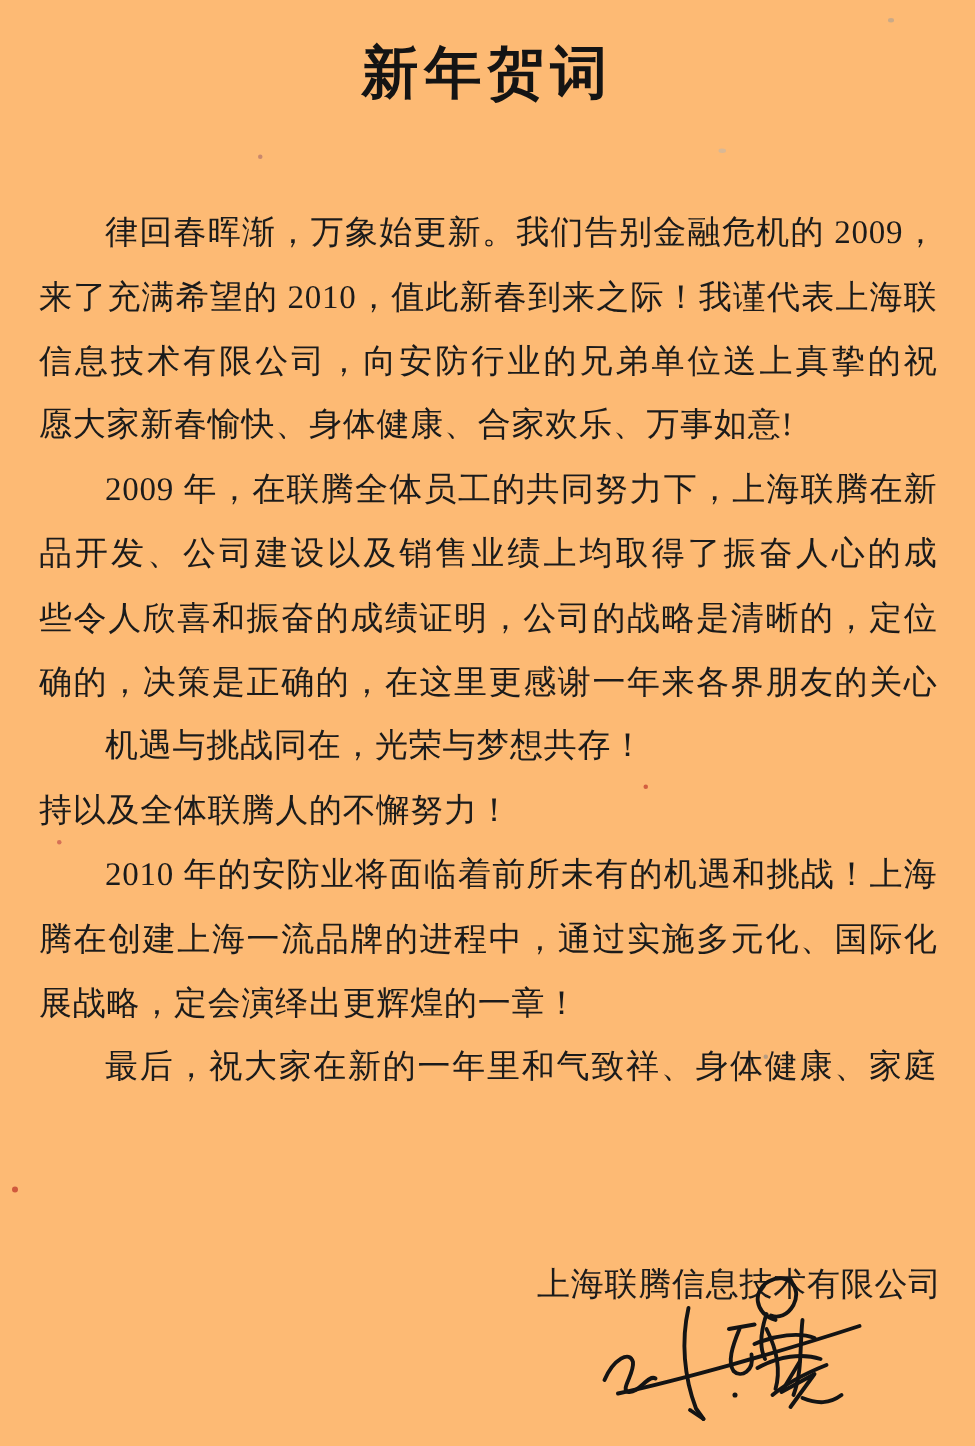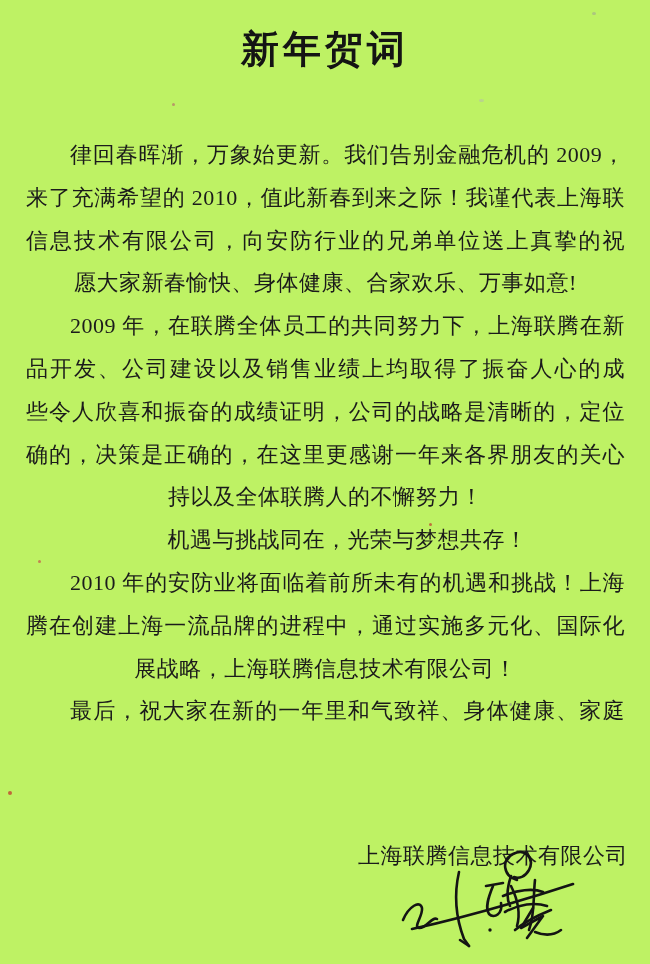--- a/index.html
+++ b/index.html
@@ -4,21 +4,21 @@
 <style>
   html, body {
     margin: 0;
     padding: 0;
     background: #ffffff;
   }
   .page {
     position: relative;
     width: 650px;
     height: 964px;
-    background: #bef264;
+    background: #fdba74;
     overflow: hidden;
     font-family: "Liberation Serif", "DejaVu Serif", serif;
     color: #1b1b1b;
   }
   .title {
     position: absolute;
     top: 26px;
     left: 0;
     width: 650px;
     margin: 0;
@@ -33,21 +33,21 @@
     position: absolute;
     top: 134px;
     left: 26px;
     width: 599px;
   }
   .line {
     height: 42.8px;
     line-height: 42.8px;
     font-size: 22px;
     overflow: hidden;
-    text-align: center;
+    text-align: left;
     letter-spacing: 0.5px;
   }
   .line.justify {
     text-align: justify;
     text-align-last: justify;
   }
   .line.indent {
     text-indent: 44px;
   }
   .sig {
@@ -85,25 +85,25 @@
 
   <div class="body">
       <div class="line indent justify">律回春晖渐，万象始更新。我们告别金融危机的 2009，迎</div>
       <div class="line justify">来了充满希望的 2010，值此新春到来之际！我谨代表上海联腾</div>
       <div class="line justify">信息技术有限公司，向安防行业的兄弟单位送上真挚的祝福，祝</div>
       <div class="line">愿大家新春愉快、身体健康、合家欢乐、万事如意!</div>
       <div class="line indent justify">2009 年，在联腾全体员工的共同努力下，上海联腾在新产</div>
       <div class="line justify">品开发、公司建设以及销售业绩上均取得了振奋人心的成绩，这</div>
       <div class="line justify">些令人欣喜和振奋的成绩证明，公司的战略是清晰的，定位是准</div>
       <div class="line justify">确的，决策是正确的，在这里更感谢一年来各界朋友的关心与支</div>
+      <div class="line indent">机遇与挑战同在，光荣与梦想共存！</div>
       <div class="line">持以及全体联腾人的不懈努力！</div>
-      <div class="line indent">机遇与挑战同在，光荣与梦想共存！</div>
       <div class="line indent justify">2010 年的安防业将面临着前所未有的机遇和挑战！上海联</div>
       <div class="line justify">腾在创建上海一流品牌的进程中，通过实施多元化、国际化的发</div>
-      <div class="line">展战略，上海联腾信息技术有限公司！</div>
+      <div class="line">展战略，定会演绎出更辉煌的一章！</div>
       <div class="line indent justify">最后，祝大家在新的一年里和气致祥、身体健康、家庭康泰，</div>
     </div>
 
   <div class="sig">
     <div class="sig-line">上海联腾信息技术有限公司</div>
   </div>
 
   <svg class="autograph" viewBox="0 0 185 114" xmlns="http://www.w3.org/2000/svg">
     <g fill="none" stroke="#141414" stroke-width="2.6" stroke-linecap="round" stroke-linejoin="round">
 

